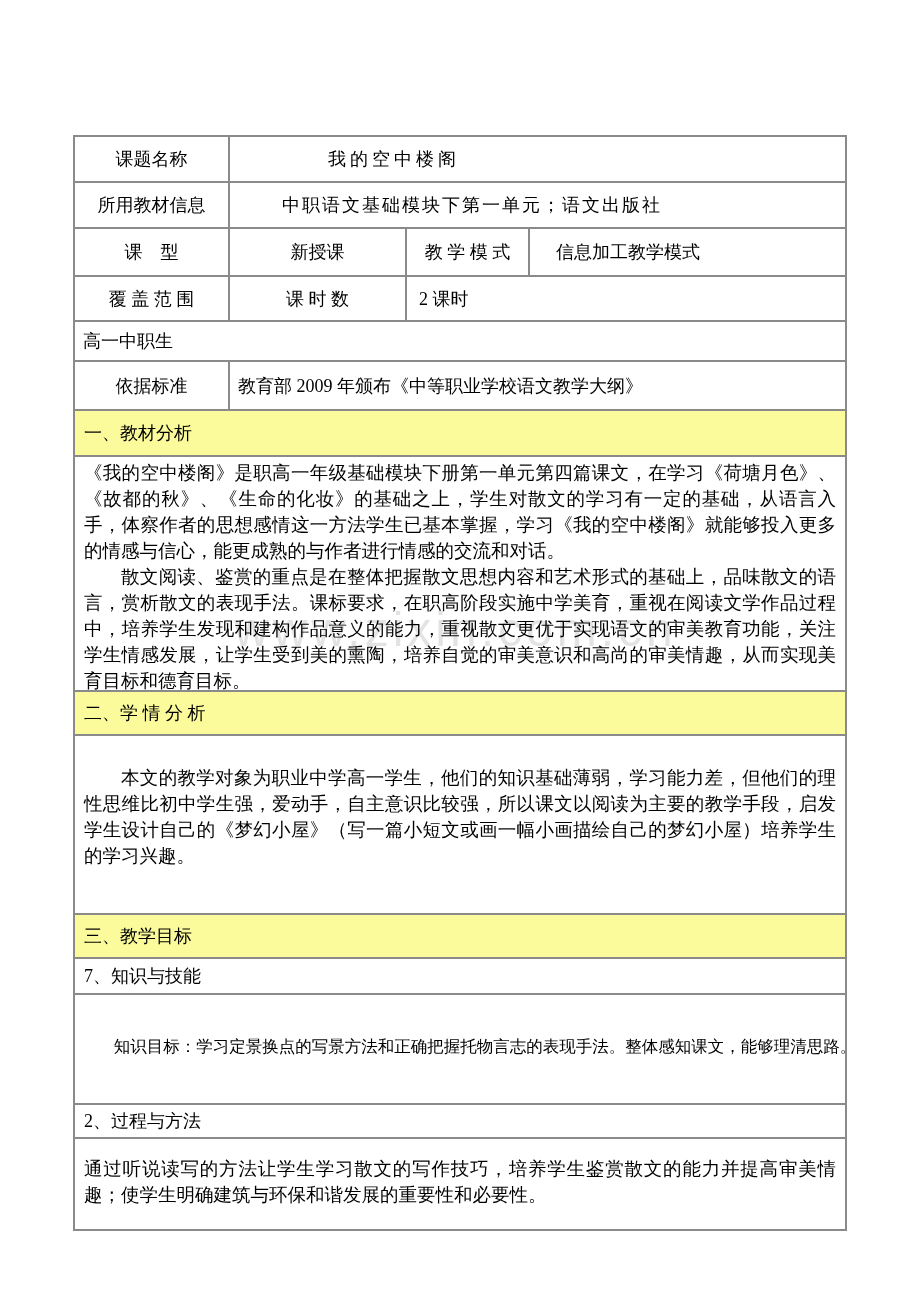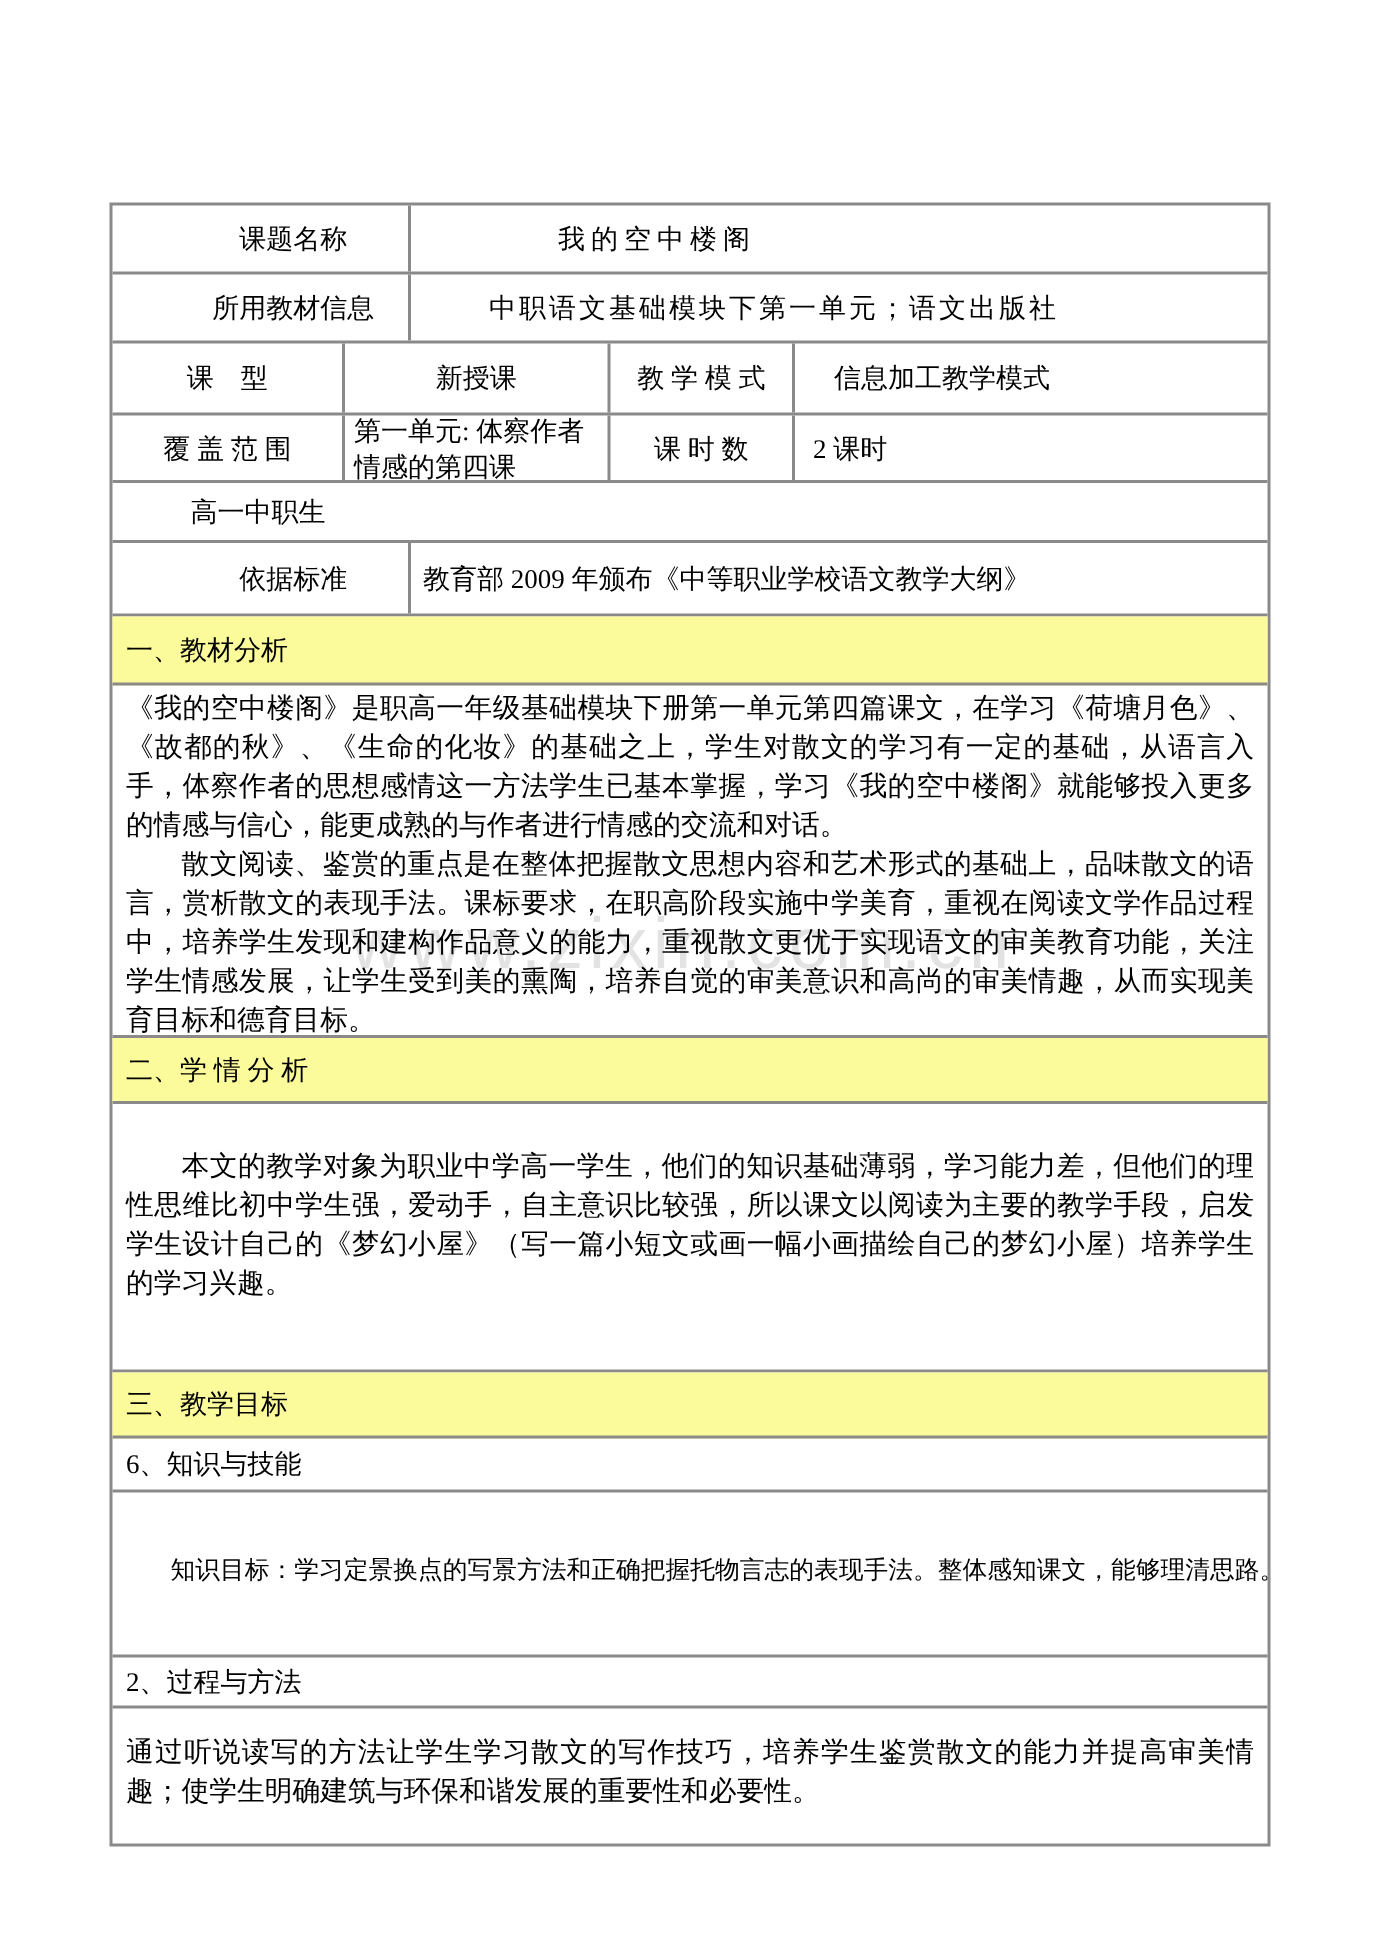--- a/index.html
+++ b/index.html
@@ -35,21 +35,21 @@
     box-sizing:border-box;
     border:2px solid var(--bd);
     z-index:1;
     background:transparent;
   }
   .row{
     box-sizing:border-box;
     border-bottom:2px solid var(--bd);
   }
   .row:last-child{border-bottom:none;}
-  .cols2{display:grid;grid-template-columns:155px 1fr;padding-left:44px;}
+  .cols2{display:grid;grid-template-columns:155px 1fr;}
   .cols4{display:grid;grid-template-columns:155px 177px 123px 1fr;}
   .cell{
     box-sizing:border-box;
     border-right:2px solid var(--bd);
     display:flex;align-items:center;
     font-size:18px;
     overflow:hidden;
   }
   .cell:last-child{border-right:none;}
   .lab{justify-content:center;text-align:center;}
@@ -111,21 +111,20 @@
 
     <div class="row h48 cols4">
       <div class="cell lab">课　型</div>
       <div class="cell cent">新授课</div>
       <div class="cell cent">教 学 模 式</div>
       <div class="cell val pl26">信息加工教学模式</div>
     </div>
 
     <div class="row h53 cols4">
       <div class="cell lab">覆 盖 范 围</div>
-      <div class="cell pl6 wrap2">第一单元: 体察作者情感的第四课</div>
       <div class="cell cent">课 时 数</div>
       <div class="cell val pl12">2 课时</div>
     </div>
 
     <div class="row h40 cols2">
       <div class="cell val">高一中职生</div>
     </div>
 
     <div class="row h49 cols2">
       <div class="cell lab">依据标准</div>
@@ -147,21 +146,21 @@
 
     <div class="row h141 body body2">
       <p class="ind">本文的教学对象为职业中学高一学生，他们的知识基础薄弱，学习能力差，但他们的理性思维比初中学生强，爱动手，自主意识比较强，所以课文以阅读为主要的教学手段，启发学生设计自己的《梦幻小屋》（写一篇小短文或画一幅小画描绘自己的梦幻小屋）培养学生的学习兴趣。</p>
     </div>
 
     <div class="row h44 sect">
       <span>三、教学目标</span>
     </div>
 
     <div class="row h36 sub">
-      <span>6、知识与技能</span>
+      <span>7、知识与技能</span>
     </div>
 
     <div class="row h110 body body3">
       <p>知识目标：学习定景换点的写景方法和正确把握托物言志的表现手法。整体感知课文，能够理清思路。</p>
     </div>
 
     <div class="row h34 sub">
       <span>2、过程与方法</span>
     </div>
 

